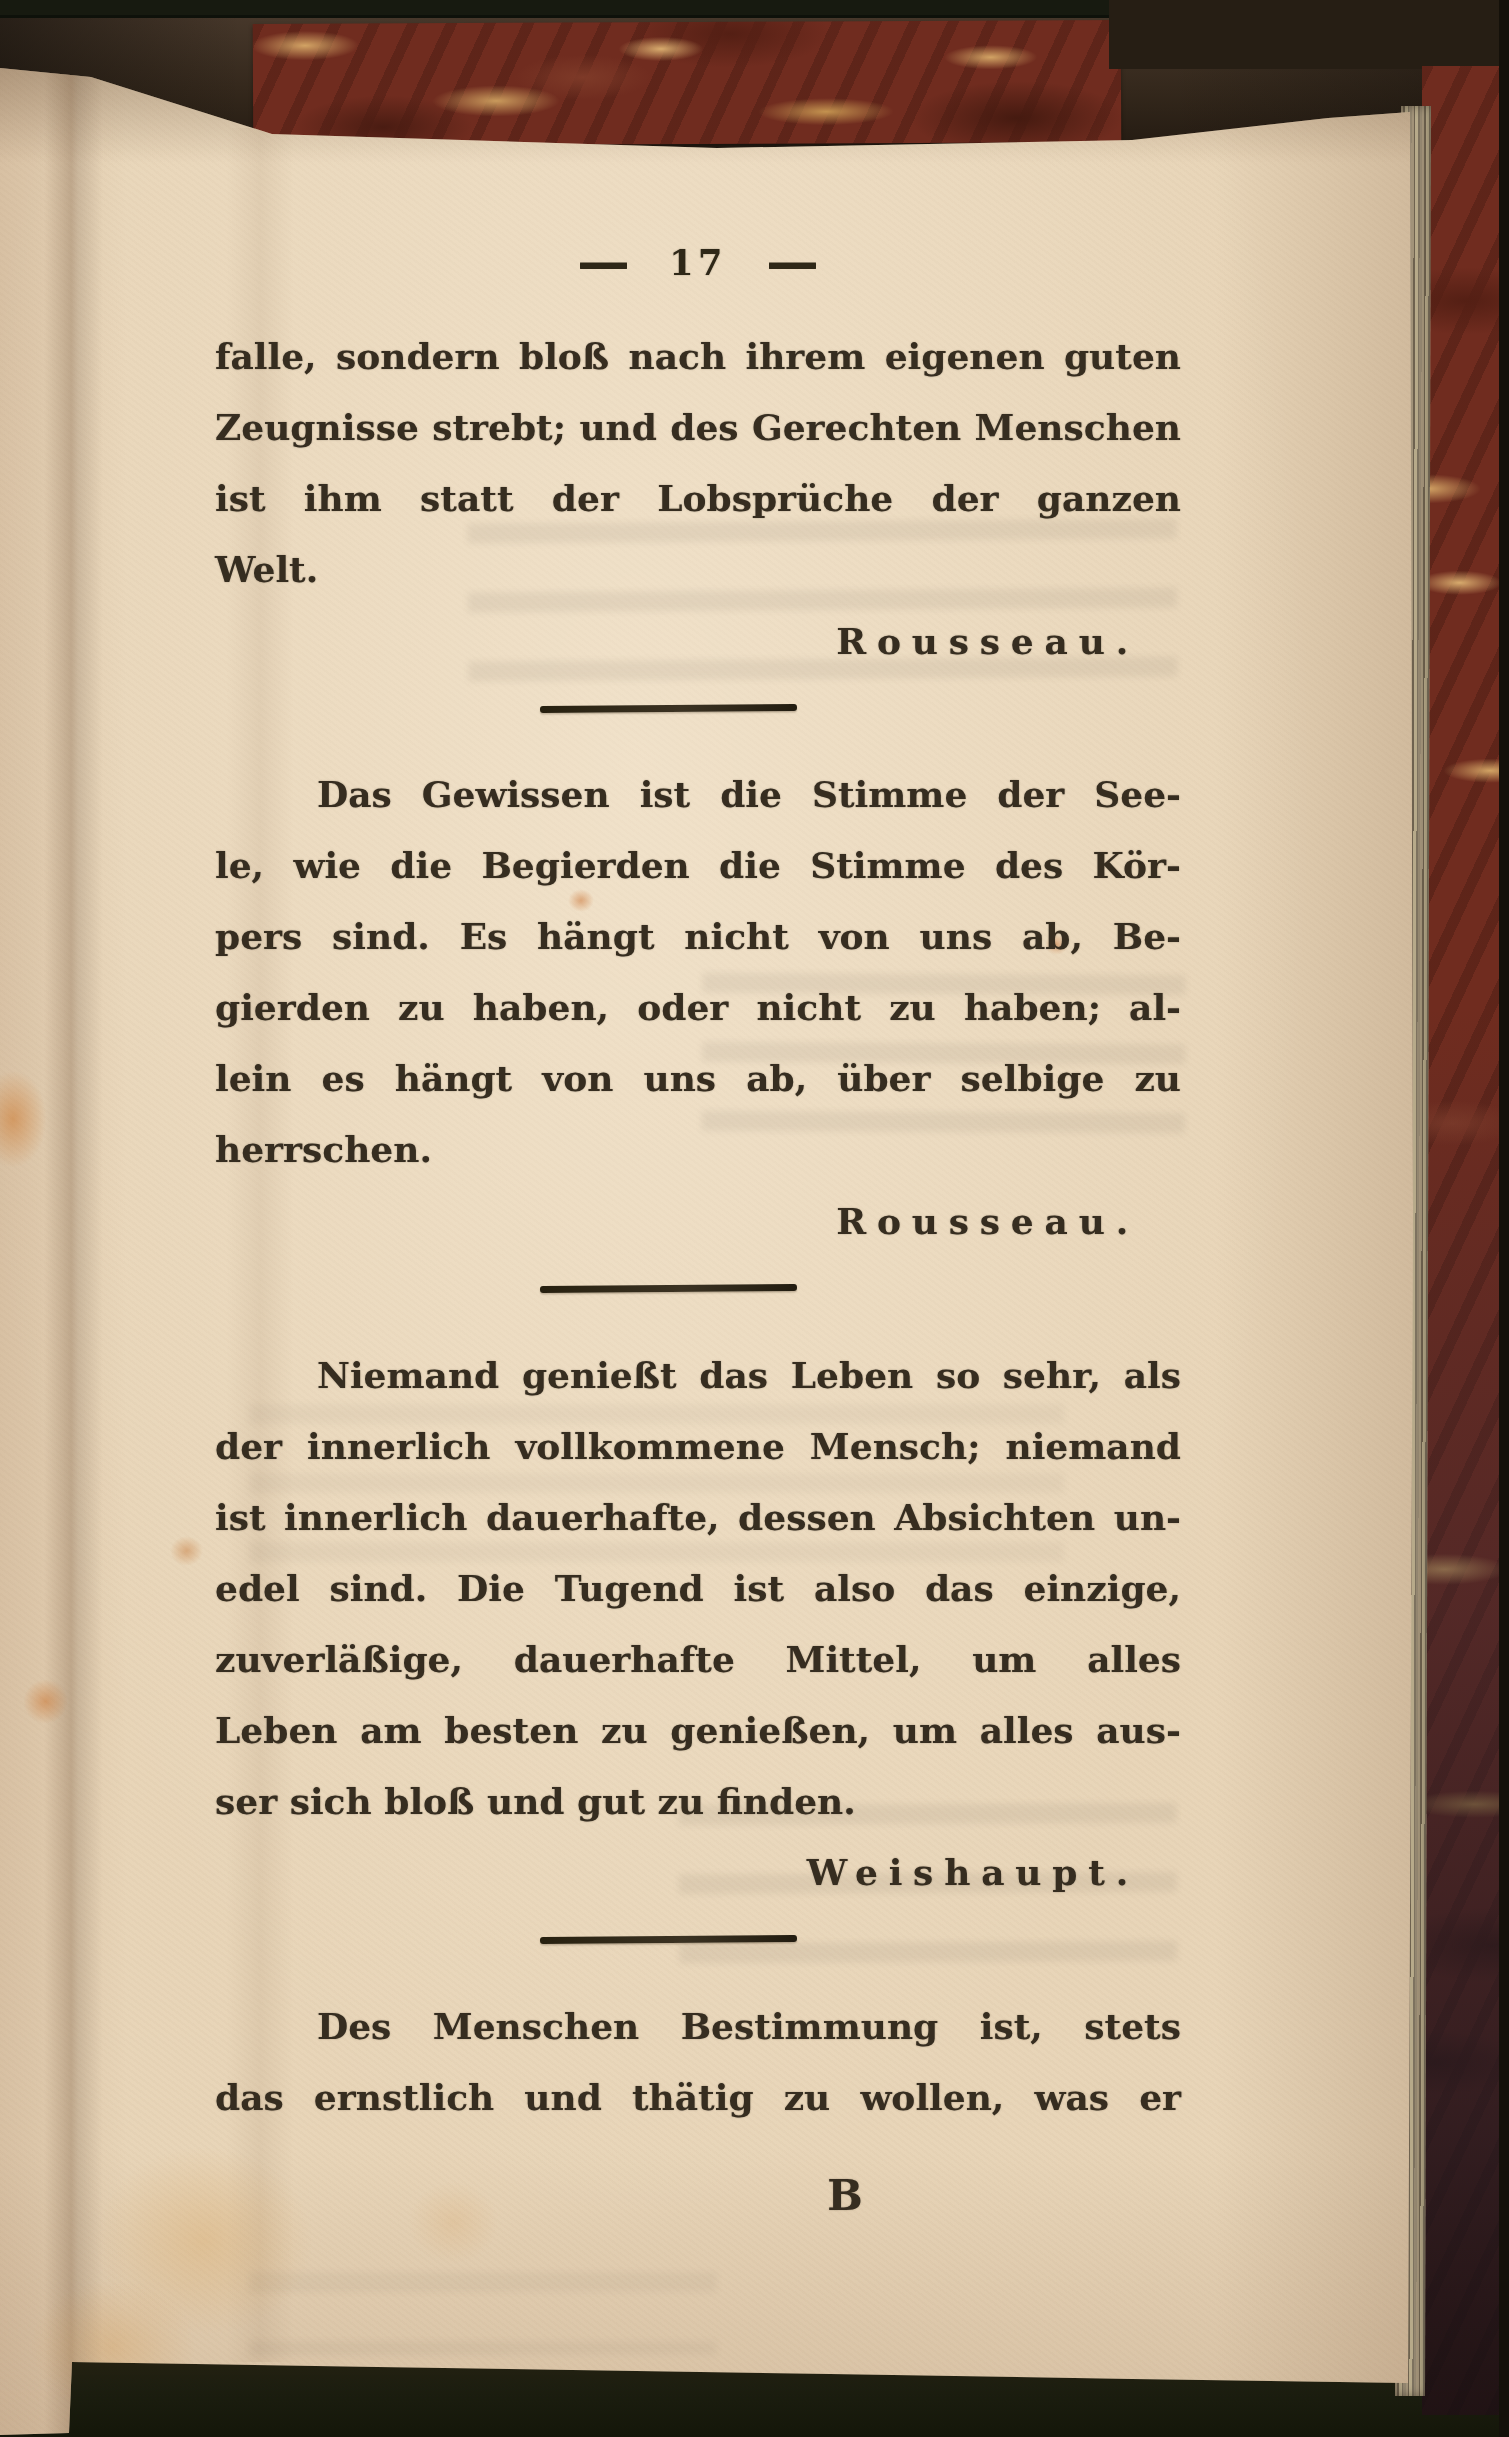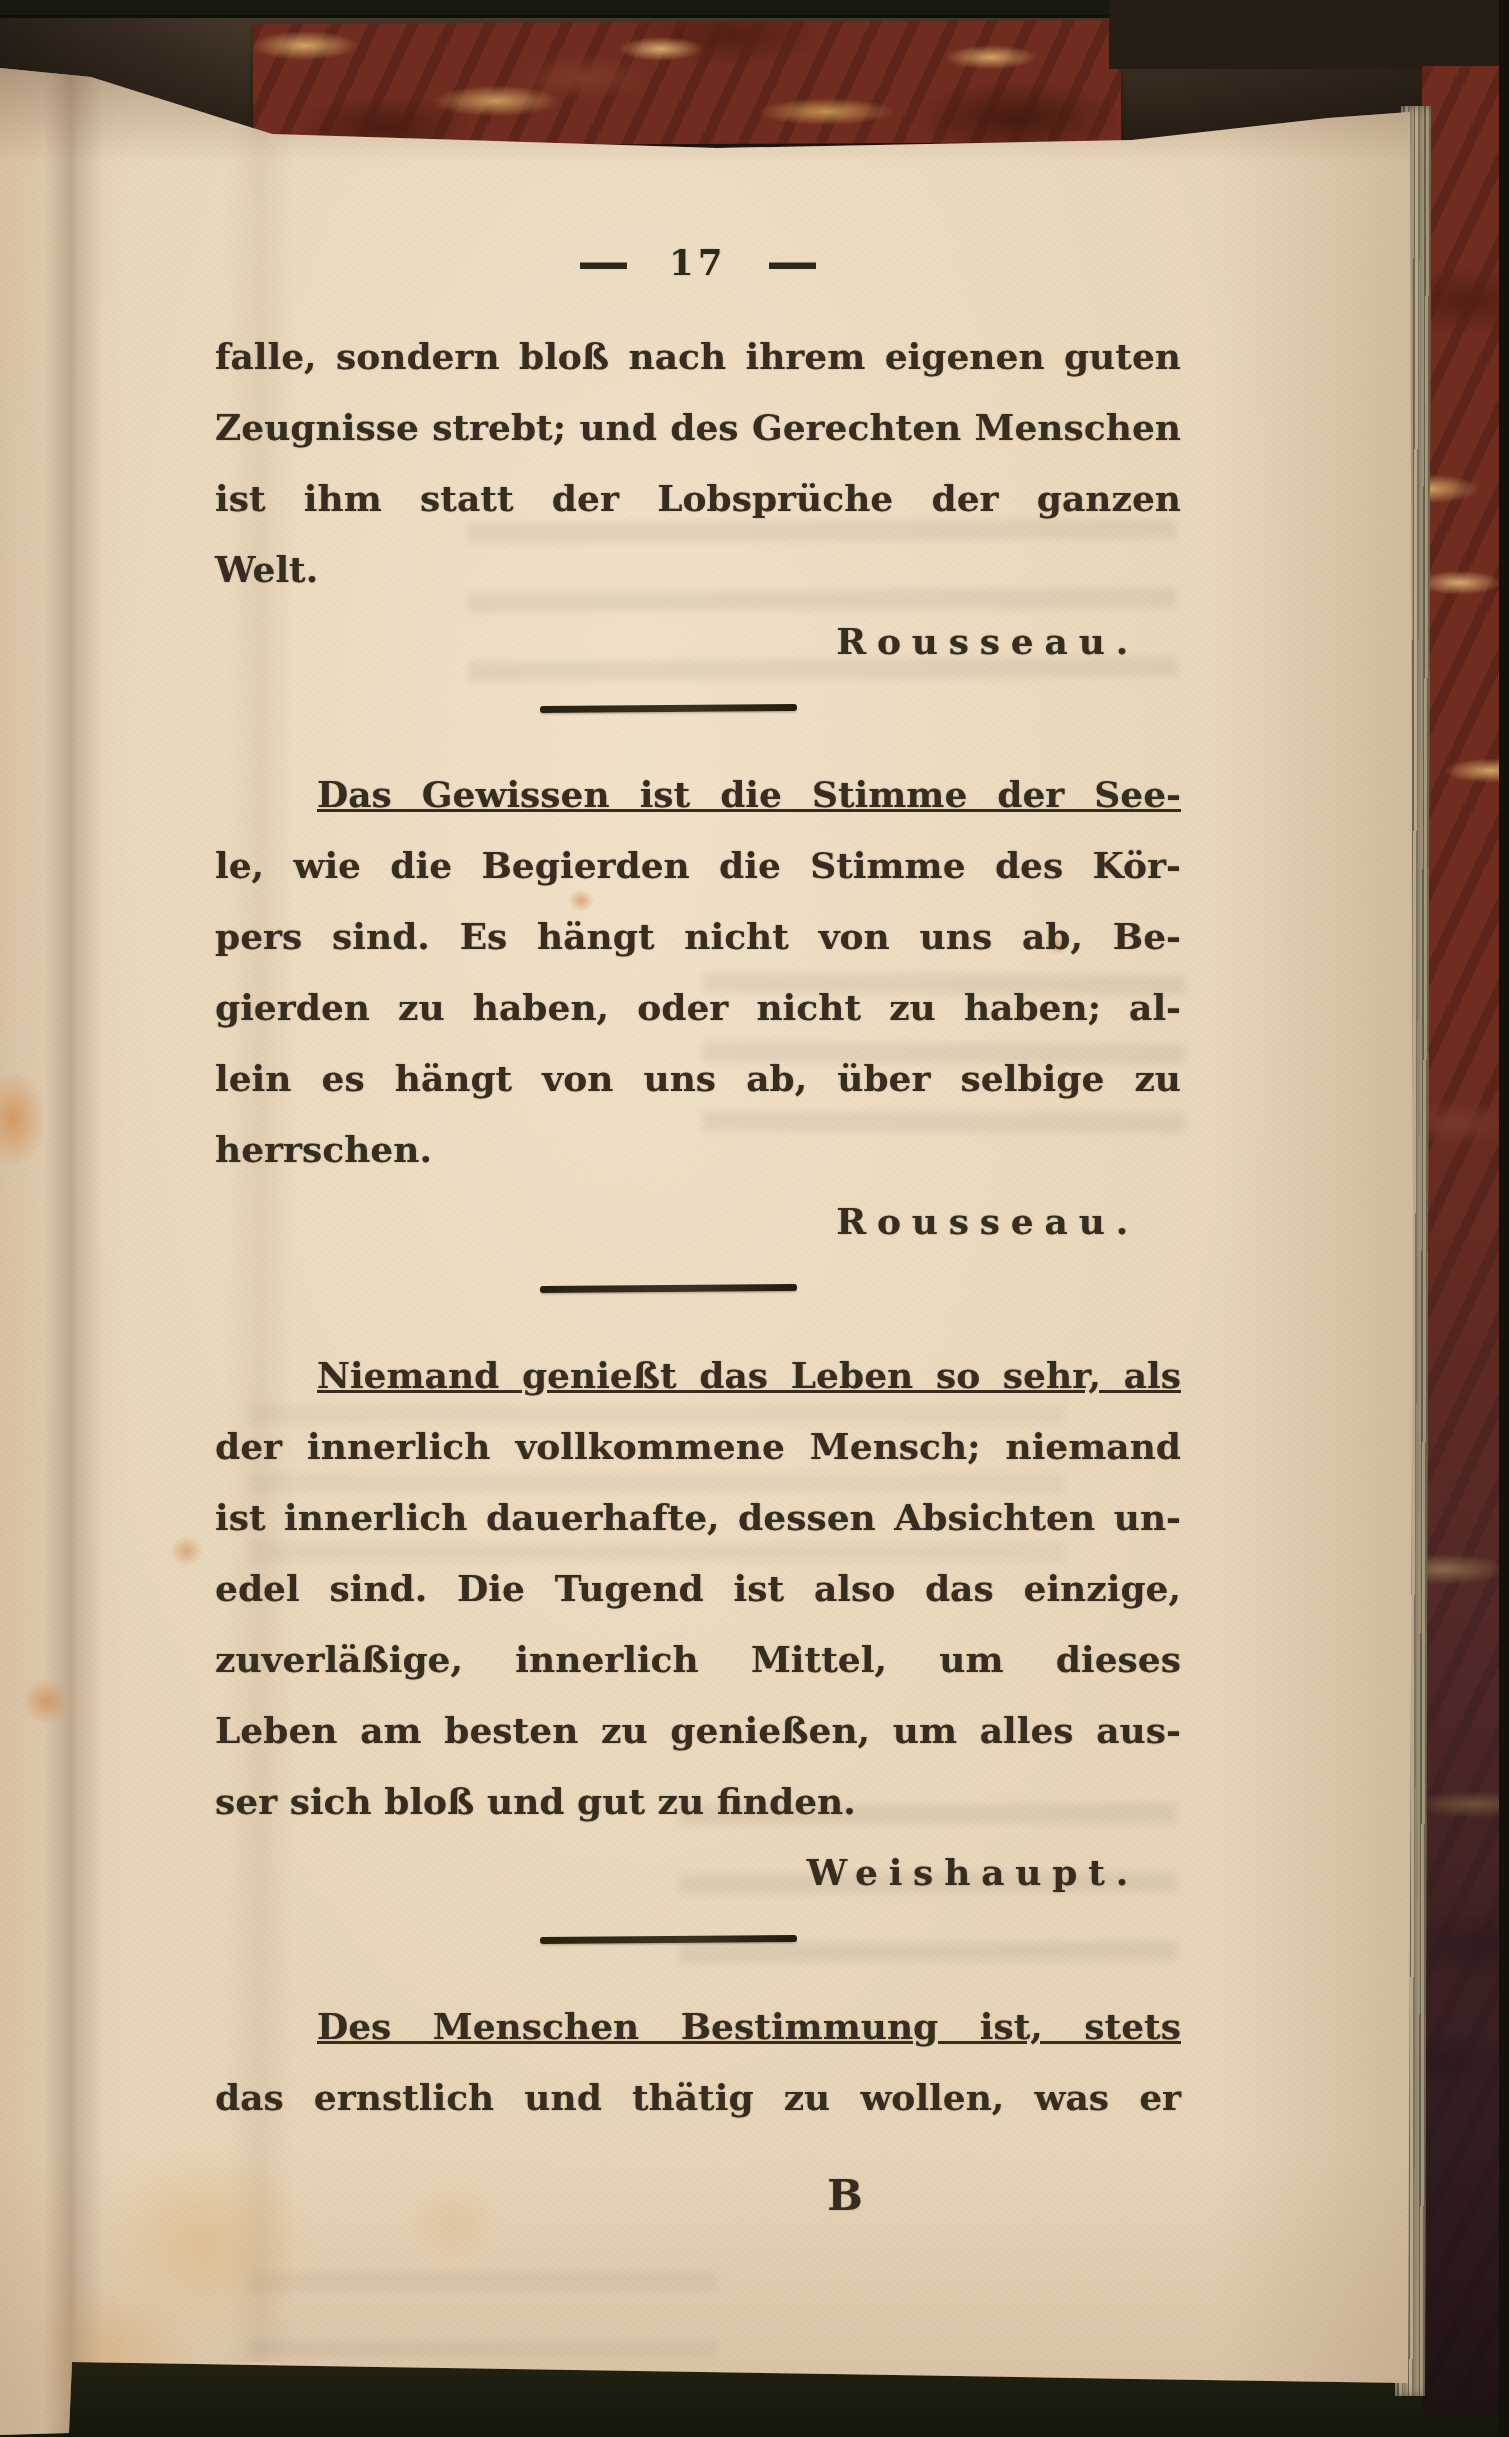--- a/index.html
+++ b/index.html
@@ -95,21 +95,21 @@
   .text-col{position:absolute;left:215px;top:240px;width:966px;color:#362d20;
     font-size:36px;font-weight:700;
     text-shadow:0 0 1.5px rgba(54,45,32,.45);}
   .pagehead{display:flex;justify-content:center;align-items:center;gap:48px;
     height:45px;line-height:45px;margin:0 0 36px 0;font-size:35px;color:#2f2818;}
   .pgdash{display:inline-block;transform:scaleX(1.5) scaleY(1.1);
     text-shadow:0 1.1px 0 currentColor,0 -0.8px 0 currentColor;}
   .pgnum{letter-spacing:4.5px;}
   .ln{height:71px;line-height:71px;text-align:justify;text-align-last:justify;white-space:nowrap;}
   .ln.last{text-align-last:left;}
-  .ln.indent{padding-left:102px;text-decoration:underline;}
+  .ln.indent{padding-left:102px;}
   .attr{margin-top:10.6px;height:50px;line-height:50px;text-align:right;
     padding-right:42px;letter-spacing:.30em;}
   .rule{width:257px;height:6.8px;border-radius:3px;margin:39px auto 48px auto;
     position:relative;left:-30px;transform:rotate(-.5deg);
     background:linear-gradient(90deg,#27200f,#3b3222 55%,#221c10);
     box-shadow:0 1.5px 1.5px rgba(60,45,25,.25);}
   .sig{margin-top:36px;height:54px;line-height:54px;text-align:center;
     transform:translateX(147px);font-size:42px;}
 </style>
 </head>
@@ -182,21 +182,21 @@
       </div>
       <div class="attr">Rousseau.</div>
 
       <div class="rule"></div>
 
       <div>
         <div class="ln indent">Niemand genießt das Leben so sehr, als</div>
         <div class="ln">der innerlich vollkommene Mensch; niemand</div>
         <div class="ln">ist innerlich dauerhafte, dessen Absichten un-</div>
         <div class="ln">edel sind.  Die Tugend ist also das einzige,</div>
-        <div class="ln">zuverläßige, innerlich Mittel, um dieses</div>
+        <div class="ln">zuverläßige, dauerhafte Mittel, um alles</div>
         <div class="ln">Leben am besten zu genießen, um alles aus-</div>
         <div class="ln last">ser sich bloß und gut zu finden.</div>
       </div>
       <div class="attr">Weishaupt.</div>
 
       <div class="rule"></div>
 
       <div>
         <div class="ln indent">Des Menschen Bestimmung ist, stets</div>
         <div class="ln">das ernstlich und thätig zu wollen, was er</div>

